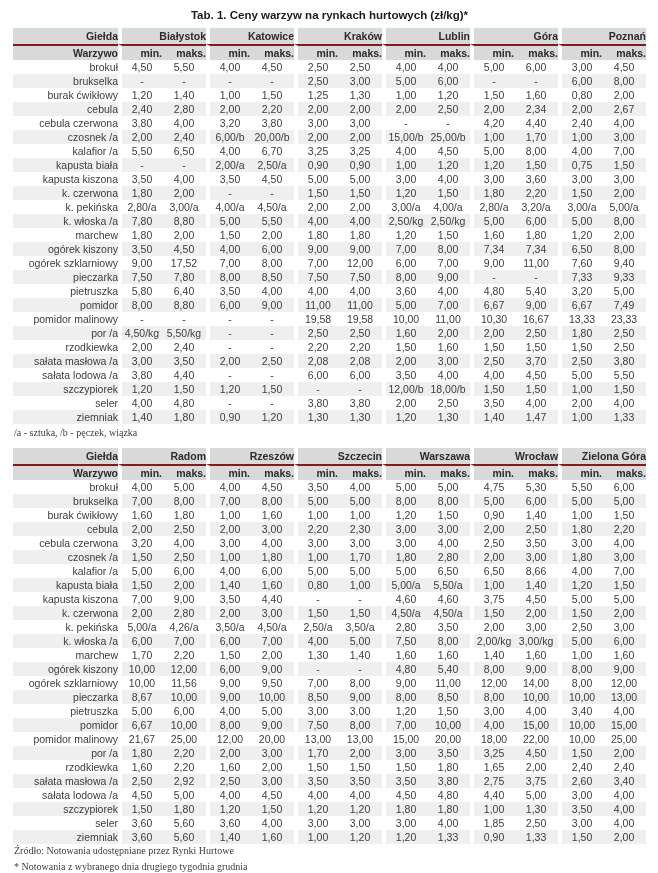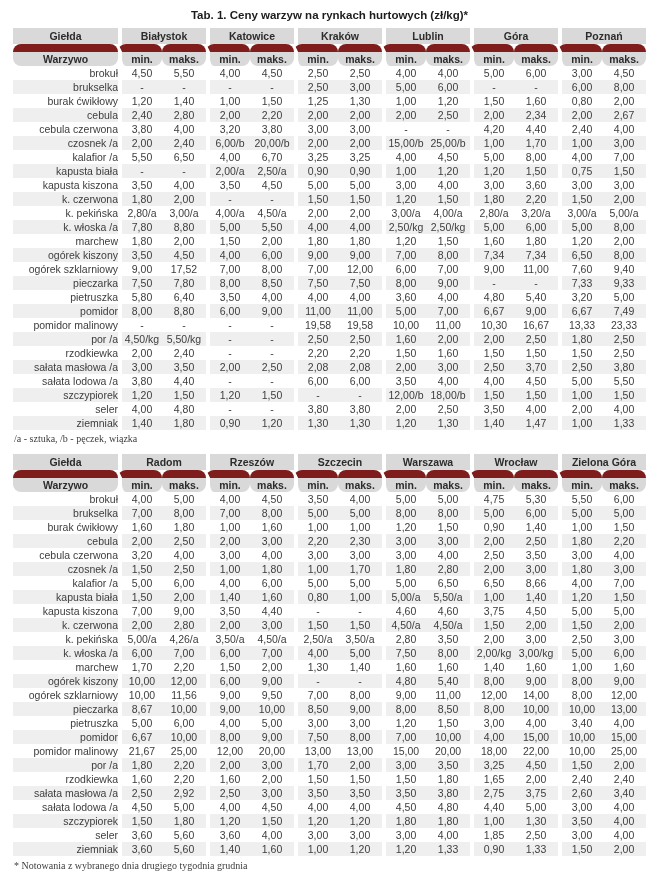--- a/index.html
+++ b/index.html
@@ -17,24 +17,24 @@
     border-collapse:separate;border-spacing:0;table-layout:fixed;
     width:633px;color:#3d3d3d;
   }
   col.c-name{width:105px;}
   col.c-num{width:44px;}
   th,td{
     box-sizing:border-box;font-size:10.5px;height:14px;line-height:14px;
     padding:0;white-space:nowrap;overflow:hidden;font-weight:normal;
   }
   thead th{
-    background:#d9d9d9;font-weight:bold;text-align:center;color:#2c2c2c;
+    background:#d9d9d9;font-weight:bold;text-align:right;color:#2c2c2c;
     height:16px;line-height:16px;
   }
-  thead tr.sub th{border-top:8px solid #7f1d1d;height:14px;line-height:14px;border-radius:8px;}
+  thead tr.sub th{border-top:2px solid #7f1d1d;height:14px;line-height:14px;}
   .gs{border-left:4px solid #fff;}
   td.name{text-align:right;padding-left:4px;}
   td.num{text-align:center;}
   tbody tr:nth-child(even) td{background:#efefef;}
   .footnote{font-size:10px;color:#3d3d3d;line-height:12px;font-family:Liberation Serif, serif;}
   .fn-units{margin:3px 0 9px 1px;}
   .fn-note{margin:4px 0 0 1px;}
   .fn-source{margin:1px 0 0 1px;}
 </style>
 </head>
@@ -910,15 +910,15 @@
           <td class="num gs">1,20</td>
           <td class="num">1,33</td>
           <td class="num gs">0,90</td>
           <td class="num">1,33</td>
           <td class="num gs">1,50</td>
           <td class="num">2,00</td>
         </tr>
       </tbody>
     </table>
 
+  <div class="footnote fn-source">Źródło: Notowania udostępniane przez Rynki Hurtowe</div>
   <div class="footnote fn-note">* Notowania z wybranego dnia drugiego tygodnia grudnia</div>
-  <div class="footnote fn-source">Źródło: Notowania udostępniane przez Rynki Hurtowe</div>
 </div>
 
 </body></html>

